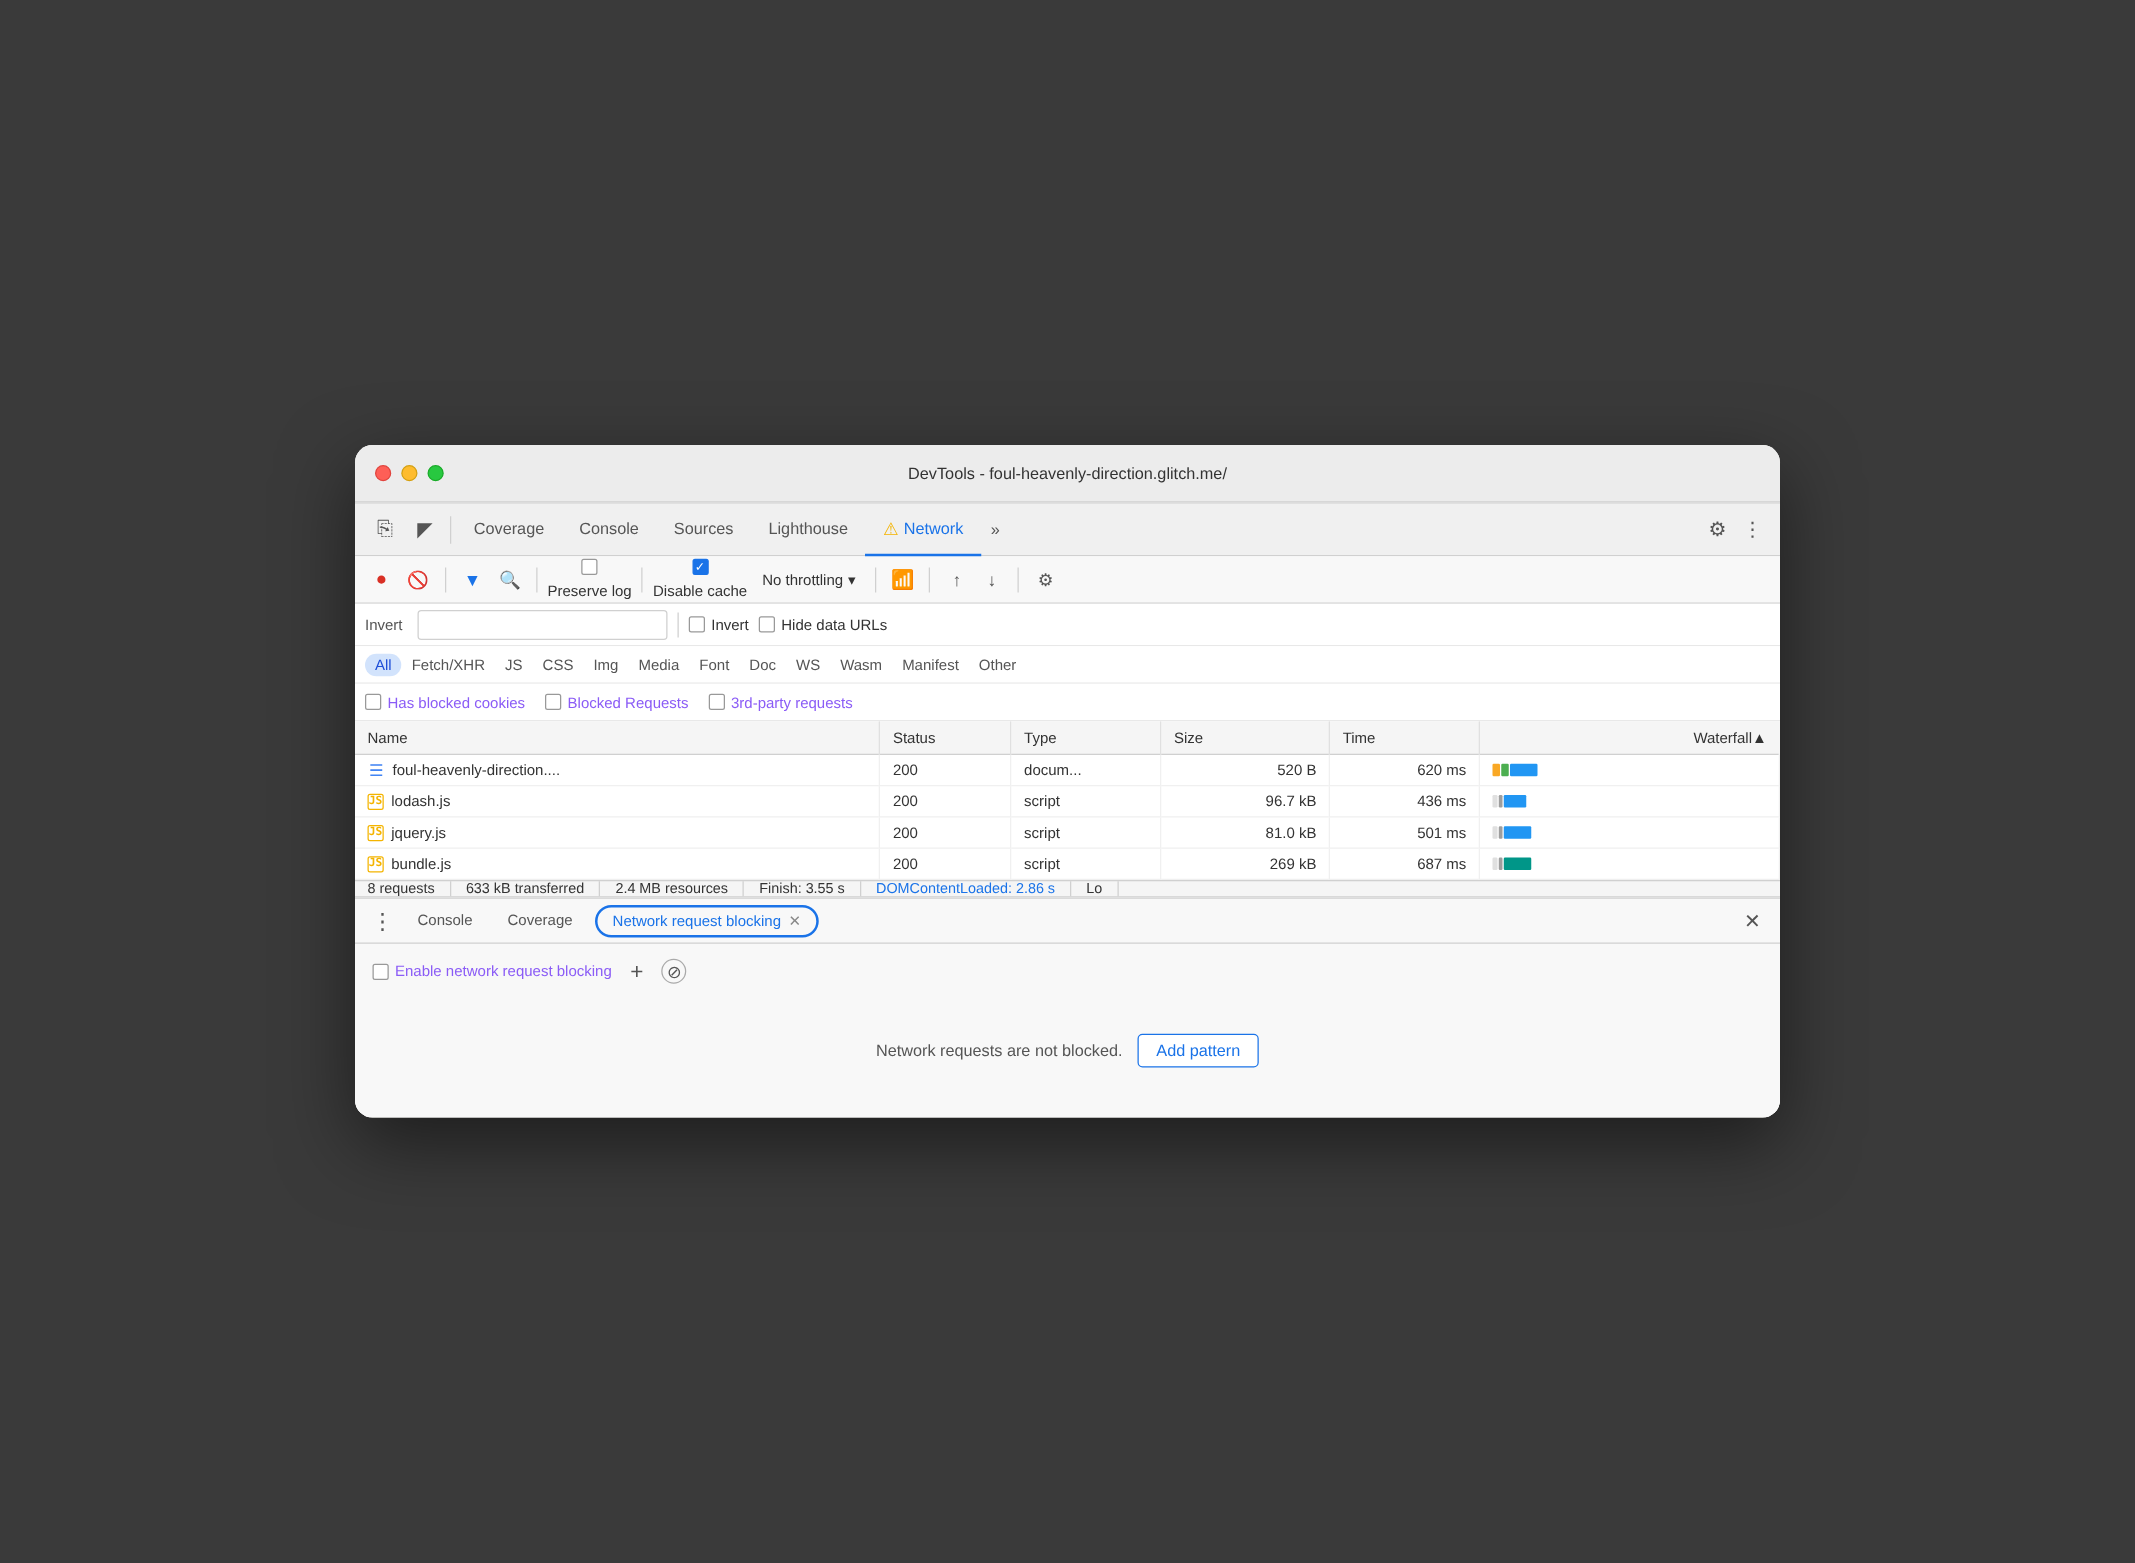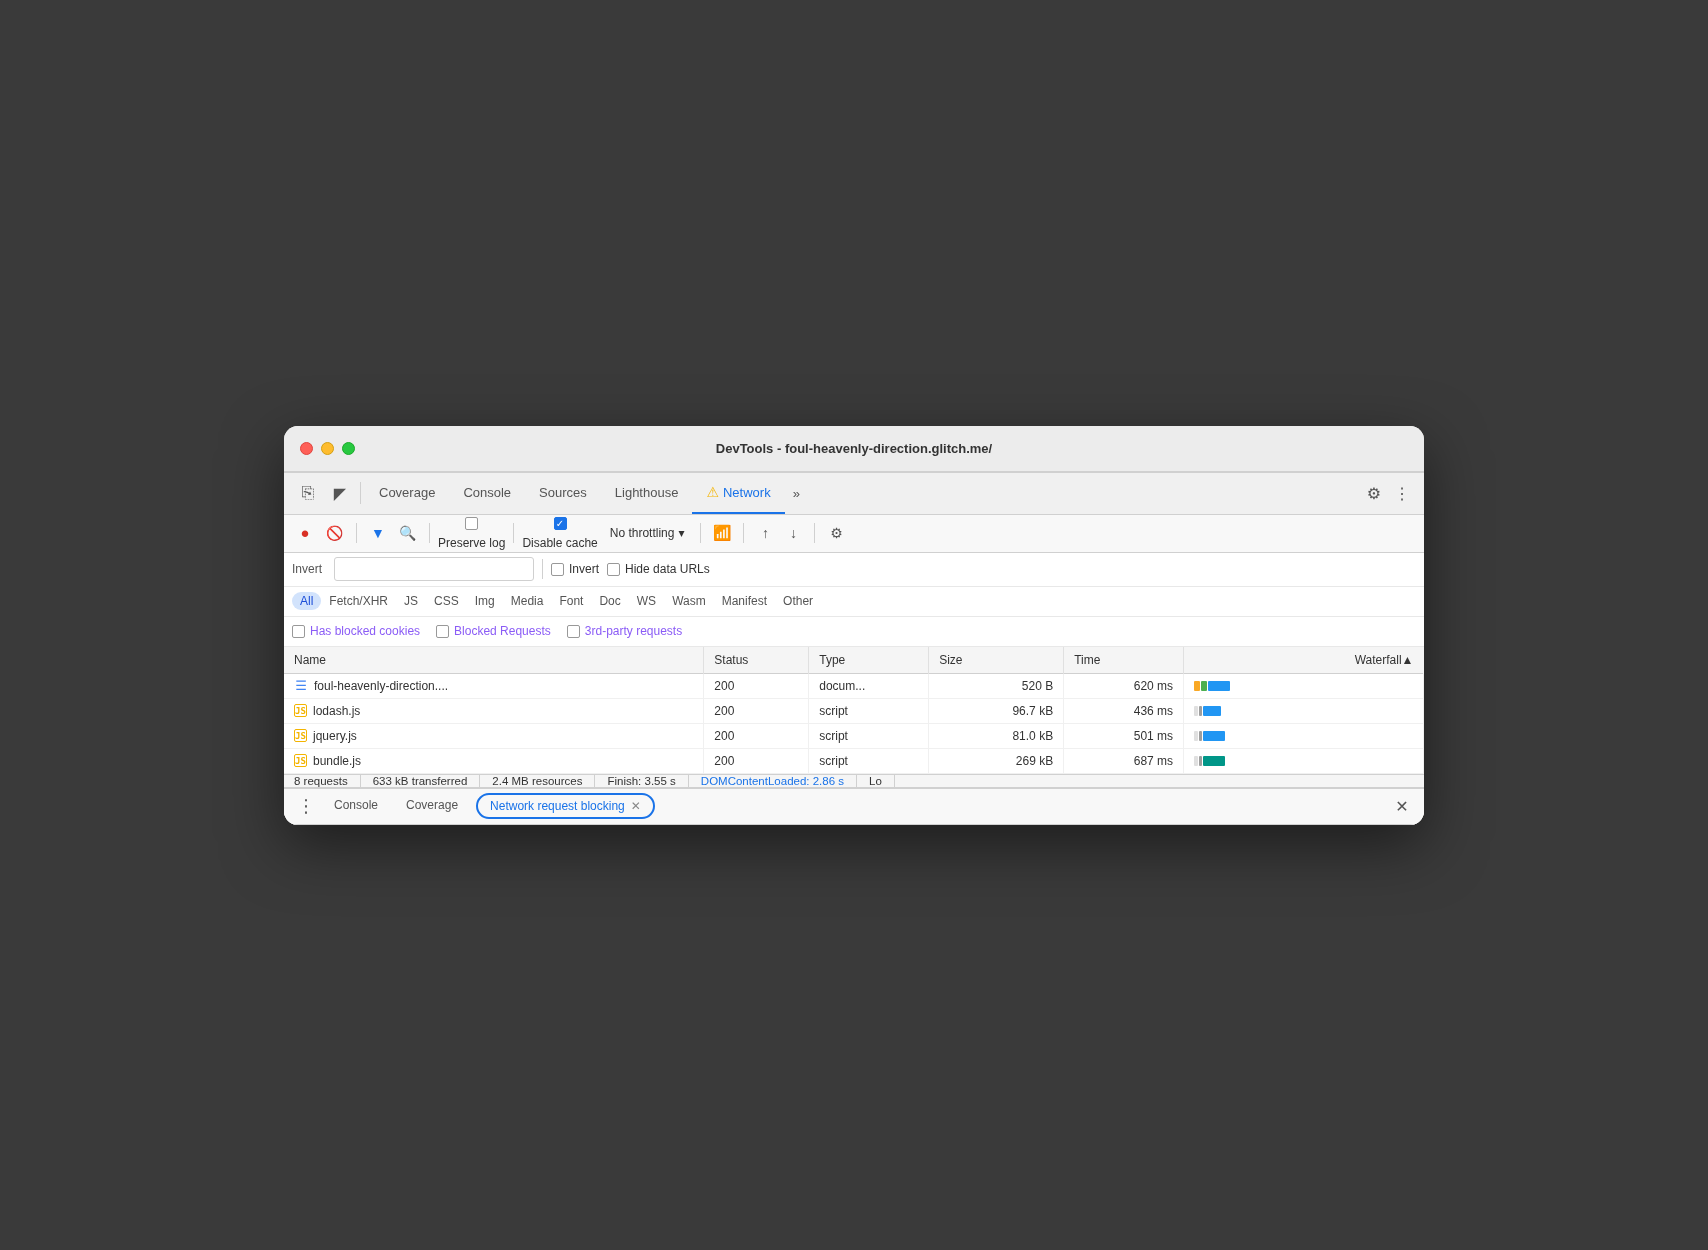--- a/index.html
+++ b/index.html
@@ -35,21 +35,21 @@
     .tl { width: 13px; height: 13px; border-radius: 50%; }
     .tl-red { background: #fe5f57; border: 1px solid #e0443e; }
     .tl-yellow { background: #febc2e; border: 1px solid #d4a012; }
     .tl-green { background: #28c840; border: 1px solid #1aab29; }
     .title-text {
       position: absolute;
       left: 50%;
       transform: translateX(-50%);
       font-size: 13px;
       color: #333;
-      font-weight: 700;
+      font-weight: 400;
     }
     .devtools-body {
       background: #ffffff;
       border-top: 1px solid #d0d0d0;
     }
     
     .tabs-bar {
       display: flex;
       align-items: center;
       height: 42px;
@@ -691,15 +691,29 @@
         </div>
         <div class="drawer-tab">
           <span>Coverage</span>
         </div>
         <div class="drawer-tab active-drawer" style="border:2px solid #1a73e8;border-radius:16px;color:#1a73e8;display:flex;align-items:center;padding:0 12px;height:26px;margin:auto 4px;">
           <span>Network request blocking</span>
           <span class="drawer-tab-x">✕</span>
         </div>
         <button class="drawer-close" style="margin-left:auto;">✕</button>
       </div>
+      <div class="drawer-content">
+        <div class="blocking-toolbar">
+          <div class="check-item">
+            <div class="checkbox-custom"></div>
+            <span>Enable network request blocking</span>
+          </div>
+          <button class="blocking-add-btn">+</button>
+          <div class="blocking-clear-btn" style="font-size:14px;display:flex;align-items:center;justify-content:center;width:20px;height:20px;border-radius:50%;border:1.5px solid #aaa;">⊘</div>
+        </div>
+        <div class="empty-state">
+          <span>Network requests are not blocked.</span>
+          <button class="add-pattern-btn">Add pattern</button>
+        </div>
+      </div>
     </div>
   </div>
 </div>
 
 </body></html>

